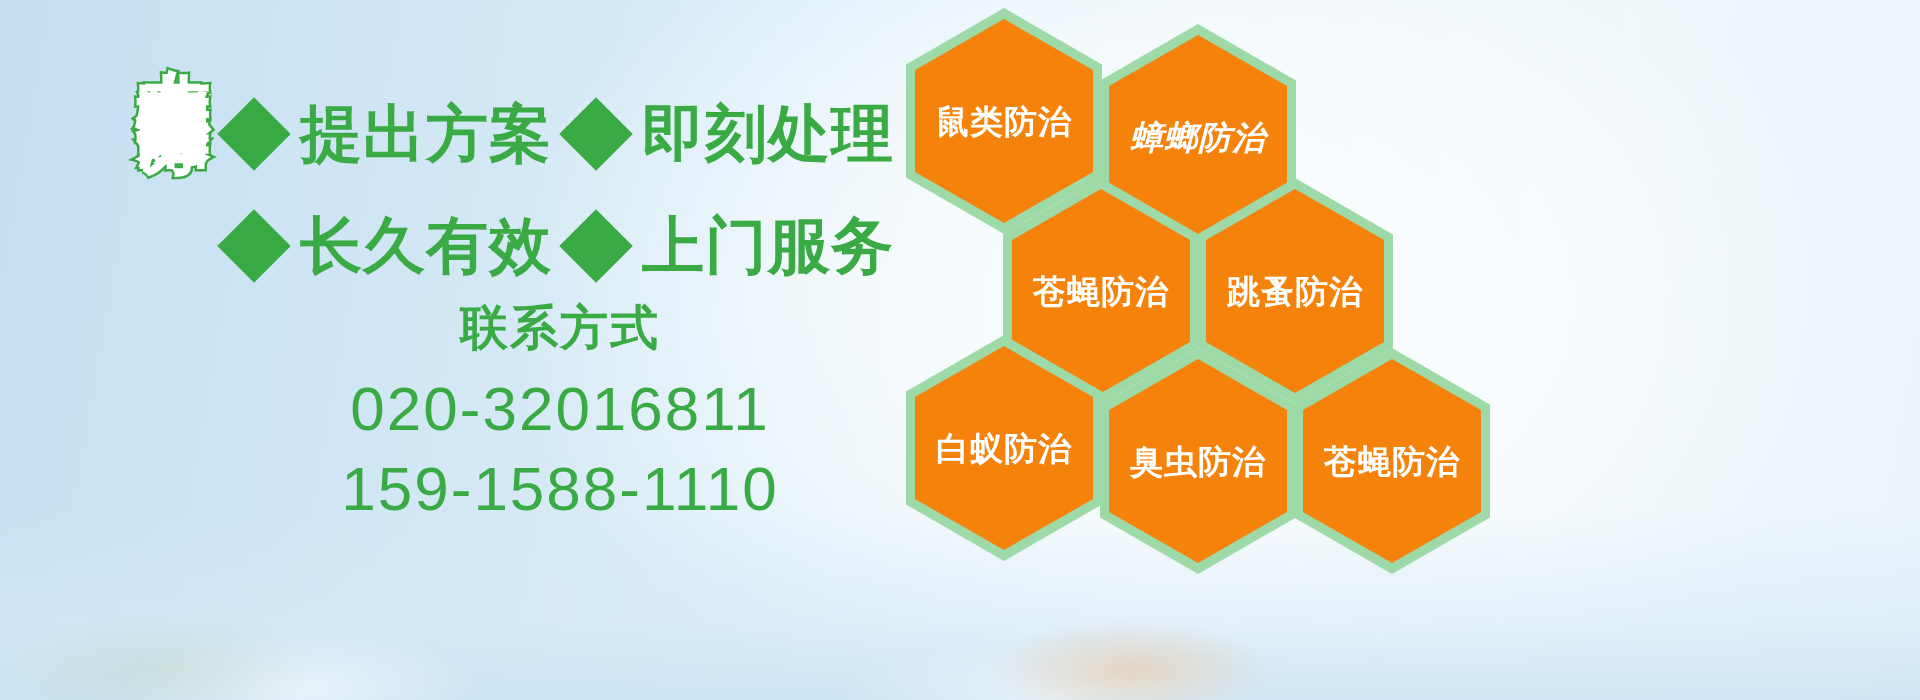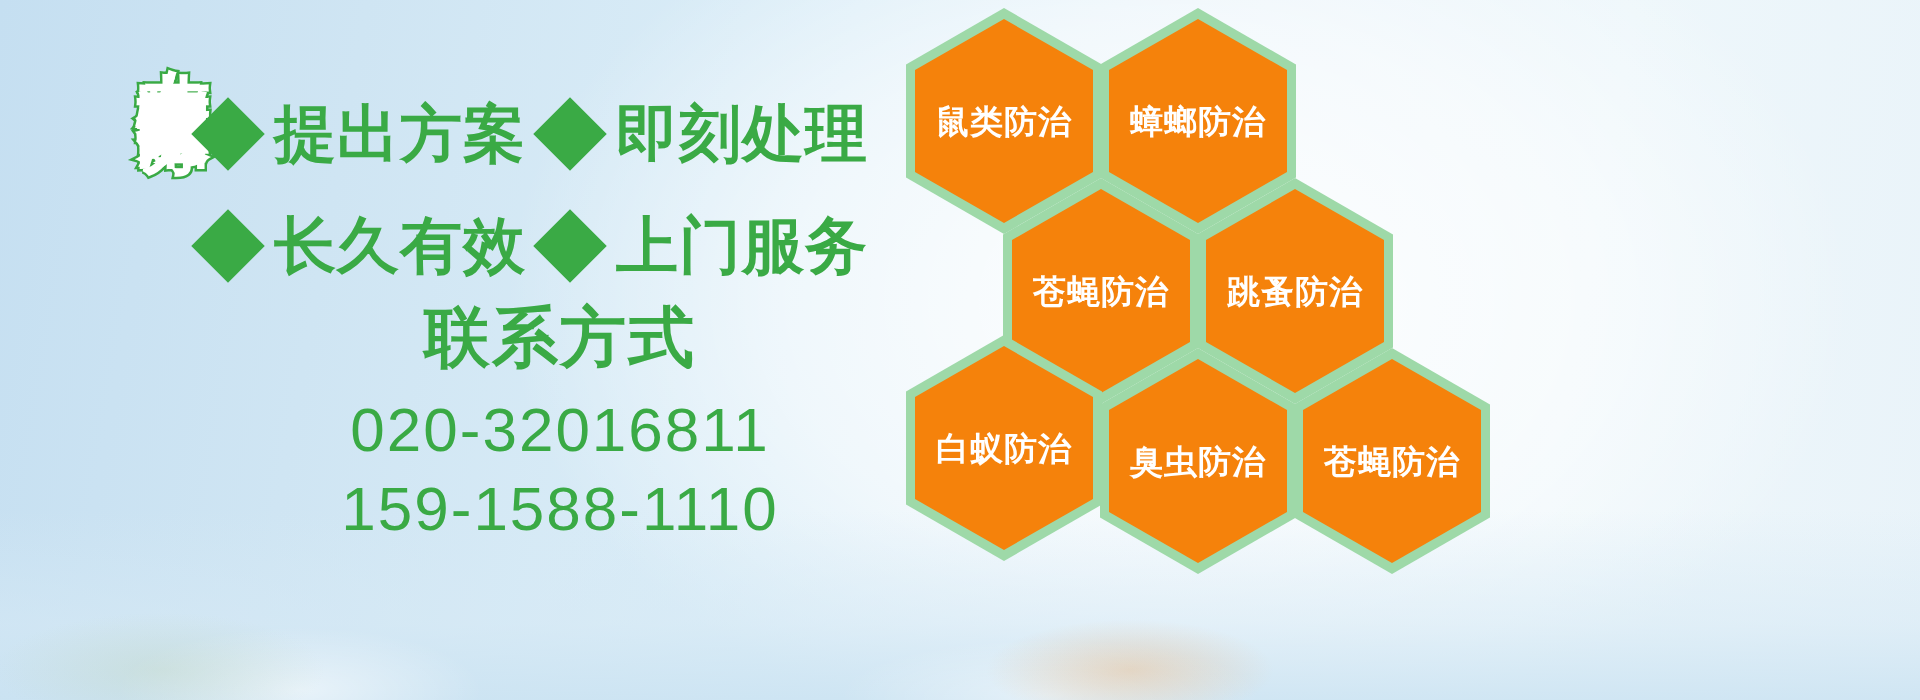--- a/index.html
+++ b/index.html
@@ -70,21 +70,20 @@
   .features {
     position: absolute;
     left: 228px;
     top: 78px;
     width: 640px;
   }
   .feature-row {
     display: flex;
     align-items: center;
     height: 112px;
-    justify-content: flex-end;
   }
   .feature-item {
     display: flex;
     align-items: center;
   }
   .feature-item + .feature-item { margin-left: 18px; }
   .diamond {
     width: 52px;
     height: 52px;
     background: #3aaa45;
@@ -103,21 +102,21 @@
 
   
   .contact {
     position: absolute;
     left: 300px;
     top: 300px;
     width: 520px;
     text-align: center;
   }
   .contact-heading {
-    font-size: 66px;
+    font-size: 48px;
     font-weight: 700;
     color: #3aaa45;
     letter-spacing: 2px;
     line-height: 1.15;
     margin-bottom: 14px;
   }
   .contact-phone {
     font-size: 62px;
     font-weight: 400;
     color: #3aaa45;
@@ -208,21 +207,21 @@
     <div class="contact-phone">159-1588-1110</div>
   </div>
 
   <div class="honeycomb">
 
     <div class="hex" style="left:4px;  top:8px;">
       <span class="hex-inner"></span>
       <span class="hex-label">鼠类防治</span>
     </div>
 
-    <div class="hex" style="left:198px; top:8px;">
+    <div class="hex" style="left:198px; top:24px;font-style:italic;">
       <span class="hex-inner"></span>
       <span class="hex-label">蟑螂防治</span>
     </div>
 
 
     <div class="hex" style="left:101px; top:178px;">
       <span class="hex-inner"></span>
       <span class="hex-label">苍蝇防治</span>
     </div>
 

